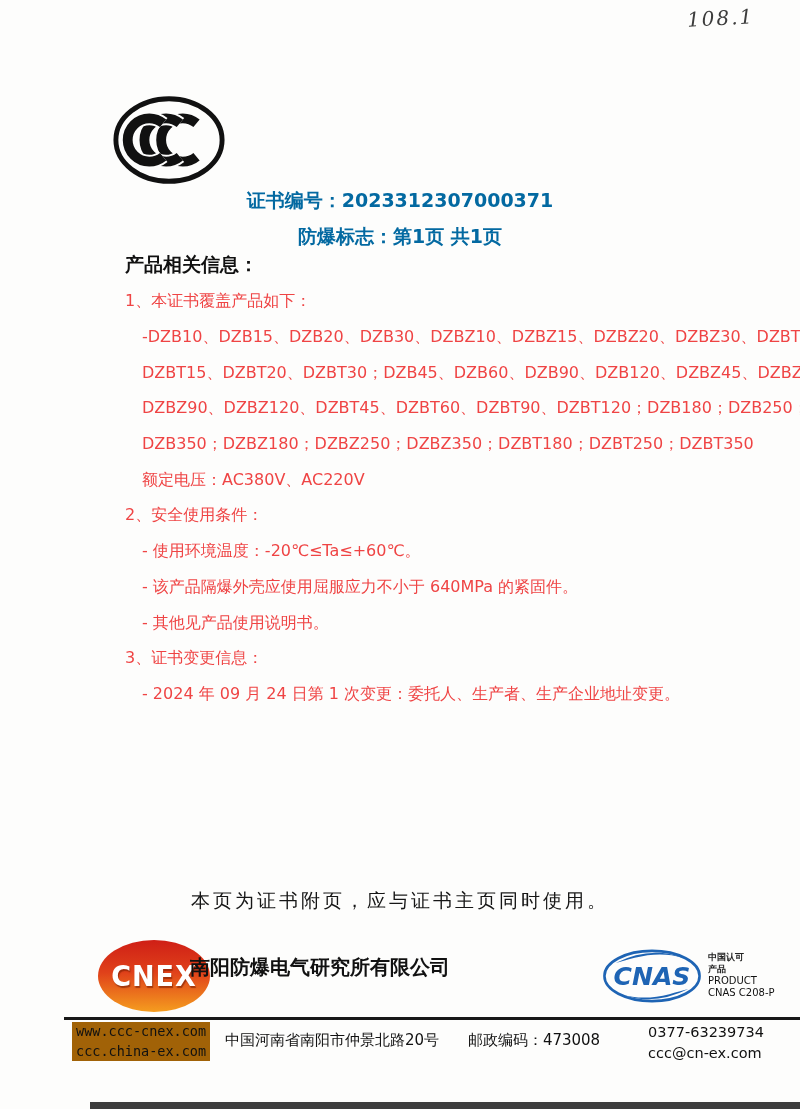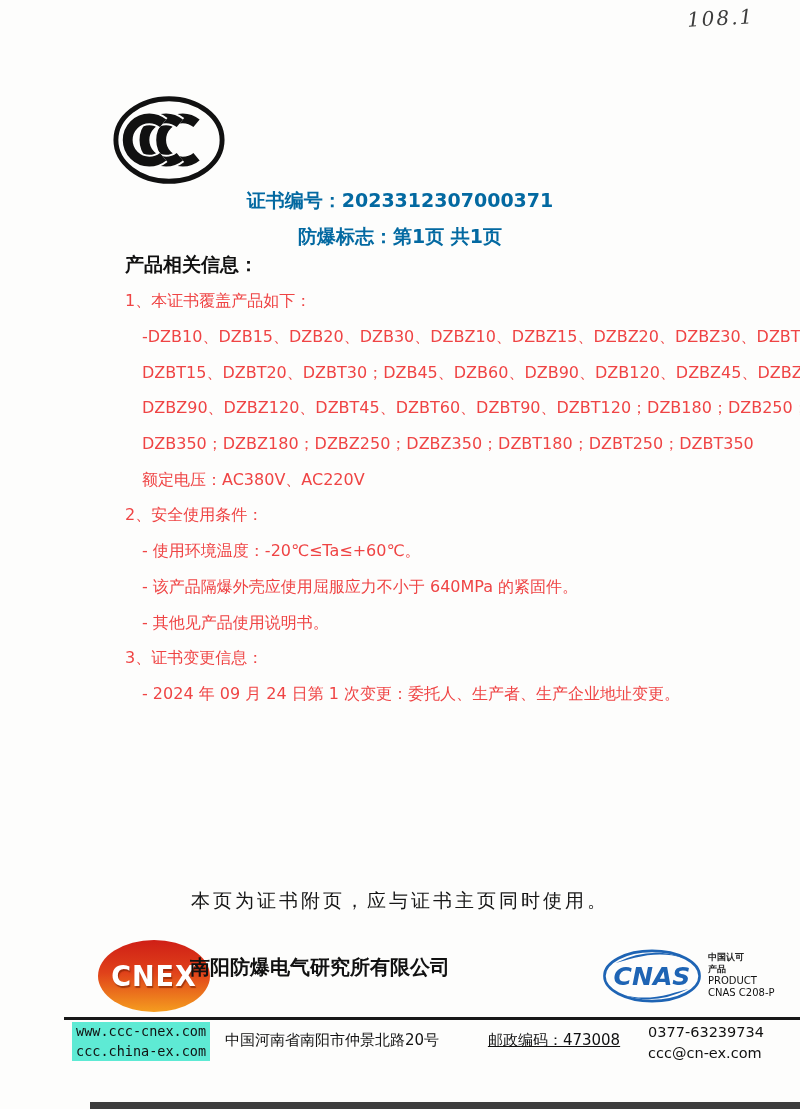--- a/index.html
+++ b/index.html
@@ -62,24 +62,24 @@
   }
   .cnas-block { position:absolute; top:8px; left:600px; display:flex; align-items:center; }
   .cnas-caption { margin-left:4px; line-height:1.25; }
   .cnas-caption .cn { font-size:9px; color:#222; font-weight:bold; }
   .cnas-caption .en { font-size:10px; color:#111; font-weight:normal; }
   .separator { position:absolute; top:1017px; left:64px; right:0; height:3px; background:#181818; }
   .contact-row { position:absolute; top:1022px; left:0; width:100%; font-size:13.5px; color:#111; }
   .websites {
     position:absolute; left:72px; top:0;
     font-family:"DejaVu Sans Mono","Liberation Mono",monospace;
-    font-size:13.5px; line-height:1.45; background:#5eead4; padding:0 4px;
+    font-size:13.5px; line-height:1.45; background:#a16207; padding:0 4px;
   }
   .address-line { position:absolute; left:225px; top:9px; font-size:15px; white-space:nowrap; }
-  .address-line .postal { margin-left:44px;text-decoration:underline; }
+  .address-line .postal { margin-left:24px; }
   .phone-email { position:absolute; right:36px; top:0; text-align:left; font-size:14.5px; line-height:1.45; }
   .bottom-bar { position:absolute; bottom:0; left:90px; right:0; height:7px; background:#3d3d3d; }
 </style>
 </head>
 <body>
 
 <div class="page">
 
   <div class="handwritten">108.1</div>
 

